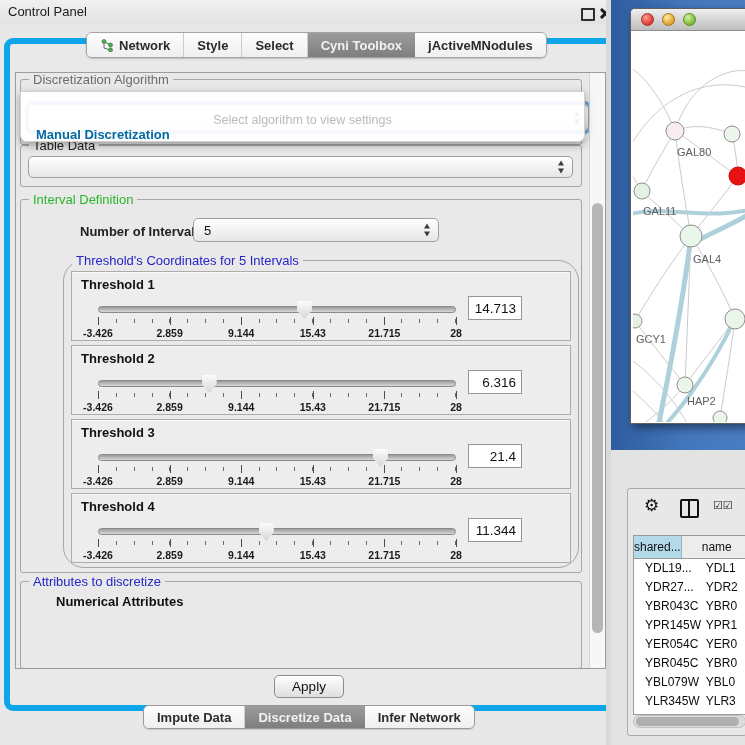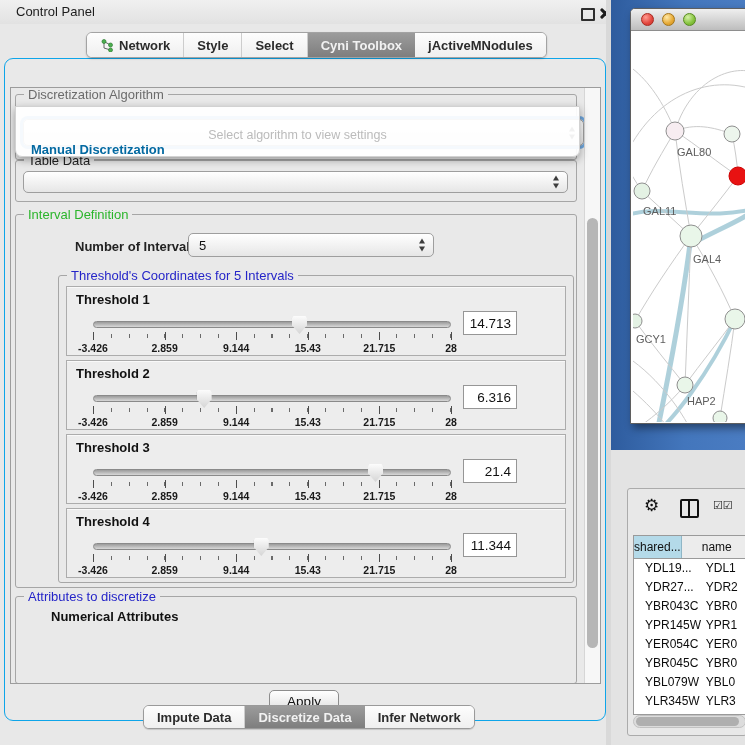--- a/index.html
+++ b/index.html
@@ -1,34 +1,34 @@
 <!DOCTYPE html>
 <html><head>
 <meta charset="utf-8">
 <style>
   html,body{margin:0;padding:0;background:#cfcfcf;}
   .root{position:relative;width:745px;height:745px;background:#E4E4E4;overflow:hidden;
         font-family:"Liberation Sans",sans-serif;color:#222;-webkit-font-smoothing:antialiased;}
   
   .left{position:absolute;left:0;top:0;width:608px;height:745px;background:#E8E8E8;}
   .titlebar{position:absolute;left:0;top:0;width:608px;height:24px;background:linear-gradient(#F0F0F0,#E2E2E2);}
-  .titlebar .title{position:absolute;left:8px;top:4px;font-size:13px;color:#1c1c1c;margin-left:8px;}
+  .titlebar .title{position:absolute;left:8px;top:4px;font-size:13px;color:#1c1c1c;}
   .float-btn{position:absolute;left:581px;top:8px;width:10px;height:9px;border:2px solid #2e2e2e;border-radius:1px;}
   .close-btn{position:absolute;left:600px;top:8px;width:11px;height:11px;}
   .close-btn::before,.close-btn::after{content:"";position:absolute;left:4px;top:-1px;width:3px;height:13px;background:#1d1d1d;border-radius:1px;}
   .close-btn::before{transform:rotate(45deg);} .close-btn::after{transform:rotate(-45deg);}
   
   .top-tabs{position:absolute;left:86px;top:32px;height:24px;display:flex;border:1px solid #A3A3A3;border-radius:6px;
             overflow:hidden;background:#FBFBFB;box-shadow:0 1px 2px rgba(0,0,0,.2);z-index:8;}
   .ttab{display:flex;align-items:center;gap:5px;padding:0 13px;font-size:13px;font-weight:bold;color:#2b2b2b;
         border-right:1px solid #CDCDCD;background:linear-gradient(#FDFDFD,#EFEFEF);white-space:nowrap;}
   .ttab:last-child{border-right:none;}
   .ttab.sel{background:linear-gradient(#9C9C9C,#7E7E7E);color:#F2F2F2;border-right:none;}
   
-  .main{position:absolute;left:4px;top:58px;width:600px;height:661px;border:1px solid #0ea5e9;border-radius:9px;background:#E9E9E9;}
+  .main{position:absolute;left:4px;top:38px;width:600px;height:661px;border:6px solid #0ea5e9;border-radius:9px;background:#E9E9E9;}
   .viewport{position:absolute;left:5px;top:28px;width:589px;height:595px;border:1px solid #9C9C9C;background:#E9E9E9;overflow:hidden;}
   .vscroll{position:absolute;left:573px;top:0;width:16px;height:595px;background:#F7F7F7;border-left:1px solid #D6D6D6;z-index:5;}
   .vscroll .vthumb{position:absolute;left:2px;top:130px;width:11px;height:430px;background:#B6B6B6;border-radius:6px;}
   
   .group{position:absolute;border:1px solid #A6A6A6;border-radius:3px;}
   .gtitle{position:absolute;top:-8px;left:8px;background:#E9E9E9;padding:0 4px;font-size:13px;}
   .gtitle.green{color:#2BB52B;} .gtitle.blue{color:#2525C8;} .gtitle.gray{color:#6b6b6b;}
   
   .combo{position:absolute;background:linear-gradient(#FFFFFF,#E6E6E6);border:1px solid #9E9E9E;border-radius:5px;box-sizing:border-box;}
   .combo .cval{position:absolute;left:10px;top:50%;transform:translateY(-50%);font-size:13px;color:#111;white-space:nowrap;}
@@ -164,21 +164,21 @@
         </div>
 
         <div class="group" style="left:4px;top:126px;width:560px;height:372px;">
           <span class="gtitle green">Interval Definition</span>
           <span style="position:absolute;left:59px;top:24px;font-size:13px;font-weight:bold;">Number of Intervals</span>
           <div class="combo" style="left:172px;top:18px;width:246px;height:24px;">
             <span class="cval">5</span>
             <span class="stepper"></span>
           </div>
 
-          <div class="group" style="left:42px;top:60px;width:514px;height:306px;">
+          <div class="group" style="left:42px;top:60px;width:514px;height:306px;border-radius:21px;">
             <span class="gtitle blue">Threshold's Coordinates for 5 Intervals</span>
 
             <div class="thr" style="top:10px;">
               <div class="tlabel">Threshold 1</div>
               <div class="slider-area">
                 <div class="track"></div>
                 <div class="thumb" style="left: 57.7%;"></div>
                 <div class="ticks">
                   <i style="left:0%"></i>
                     <i style="left:20%"></i>

